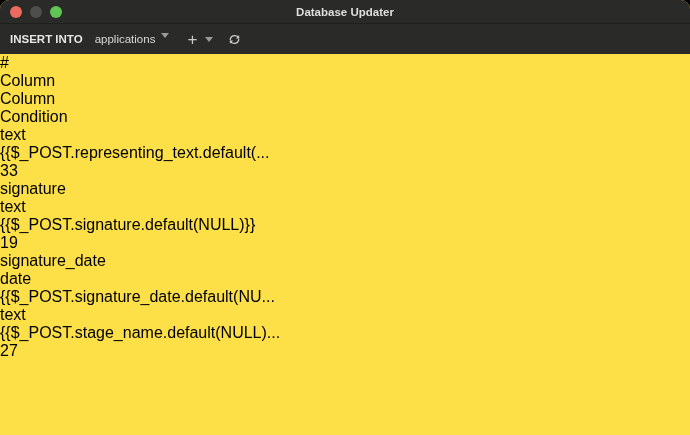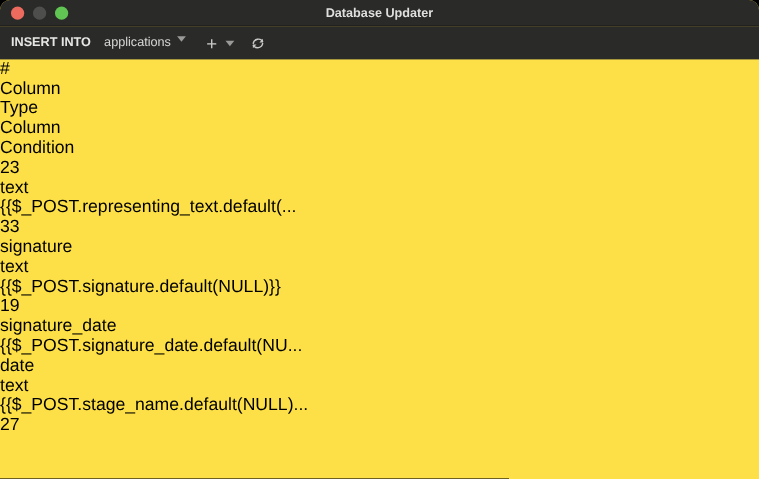--- a/index.html
+++ b/index.html
@@ -150,44 +150,42 @@
       <svg width="12" height="12" viewBox="0 0 12 12">
         <line x1="2" y1="2" x2="10" y2="10" stroke-width="1.3"></line>
         <line x1="10" y1="2" x2="2" y2="10" stroke-width="1.3"></line>
       </svg>
     </span>
   </div>
 
   <div class="thead grid-cols">
       <div class="th c0">#</div>
       <div class="th c1">Column</div>
-      <div class="th c2">Type</div>
       <div class="th c3">Column</div>
       <div class="th c4">Condition</div>
     </div>
 
   <div class="tbody">
       <div class="tr grid-cols">
-        <div class="td c0">23</div>
         <div class="td c2">text</div>
         <div class="td c3">{{$_POST.representing_text.default(...</div>
         <div class="td c4"></div>
       </div>
       <div class="tr grid-cols">
         <div class="td c0">33</div>
         <div class="td c1">signature</div>
         <div class="td c2">text</div>
         <div class="td c3">{{$_POST.signature.default(NULL)}}</div>
         <div class="td c4"></div>
       </div>
       <div class="tr grid-cols">
         <div class="td c0">19</div>
         <div class="td c1">signature_date</div>
+        <div class="td c2">date</div>
         <div class="td c3">{{$_POST.signature_date.default(NU...</div>
-        <div class="td c2">date</div>
         <div class="td c4"></div>
       </div>
       <div class="tr grid-cols">
         <div class="td c2">text</div>
         <div class="td c3">{{$_POST.stage_name.default(NULL)...</div>
         <div class="td c4"></div>
       </div>
       <div class="tr grid-cols">
         <div class="td c0">27</div>
         <div class="td c4"></div>

